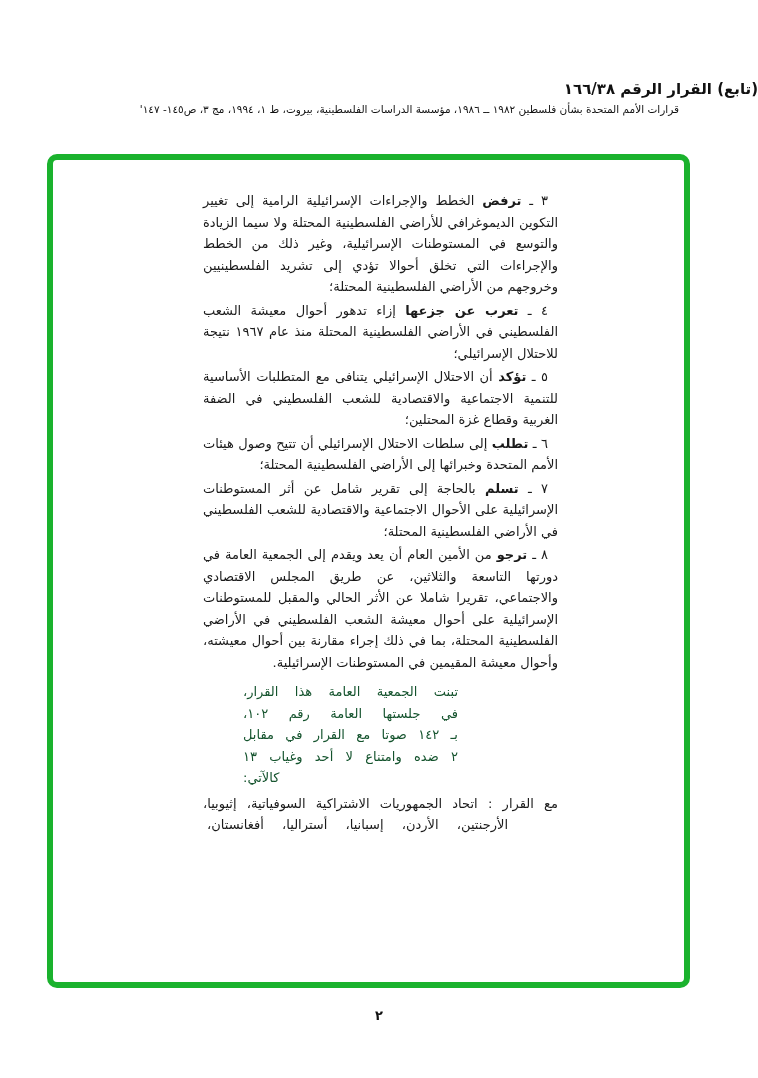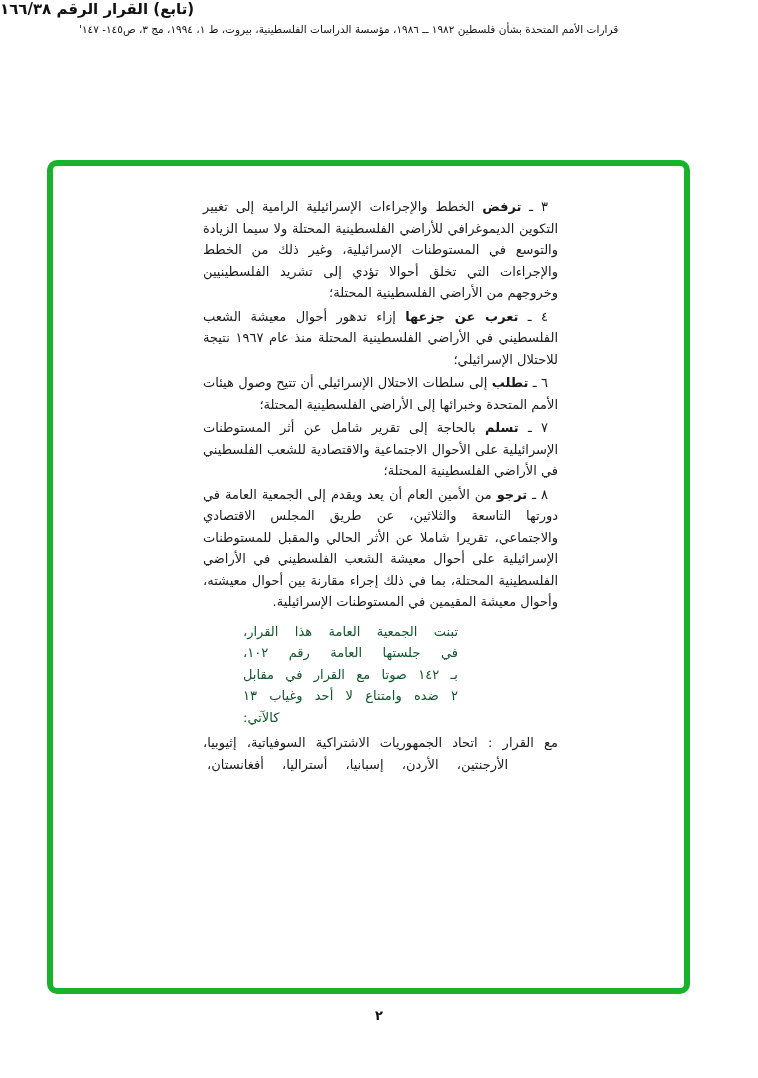--- a/index.html
+++ b/index.html
@@ -5,27 +5,27 @@
   html, body {
     margin: 0; padding: 0;
     background: #ffffff;
     width: 758px; height: 1078px;
     overflow: hidden;
     font-family: "DejaVu Sans", sans-serif;
     direction: rtl;
   }
   .sheet { position: relative; width: 758px; height: 1078px; background: #fff; }
 
-  .hdr { text-align: left; }
+  .hdr { text-align: right; padding-top: 80px; }
   .title { margin: 0; font-size: 15px; font-weight: bold; color: #111; letter-spacing: 0; }
   .subtitle { margin: 5px auto 0 auto; font-size: 10.5px; font-weight: normal; color: #111; width: 600px; }
 
   .greenbox {
     position: absolute;
-    left: 47px; top: 160px;
+    left: 47px; top: 154px;
     width: 643px; height: 834px;
     box-sizing: border-box;
     border: 6px solid #1ab22d;
     border-radius: 10px;
     padding: 30px 126px 18px 150px;
     background: #fff;
   }
 
   .para {
     margin: 0 0 2px 0;
@@ -75,20 +75,21 @@
     <h1 class="title">(تابع) القرار الرقم ١٦٦/٣٨</h1>
     <div class="subtitle">قرارات الأمم المتحدة بشأن فلسطين ١٩٨٢ ــ ١٩٨٦، مؤسسة الدراسات الفلسطينية، بيروت، ط ١، ١٩٩٤، مج ٣، ص١٤٥- ١٤٧'</div>
   </div>
 
   <div class="greenbox">
 
     <p class="para"><span class="pnum">٣</span><span class="pdash"> ـ </span><span class="pbold">ترفض</span><span> الخطط والإجراءات الإسرائيلية الرامية إلى تغيير التكوين الديموغرافي للأراضي الفلسطينية المحتلة ولا سيما الزيادة والتوسع في المستوطنات الإسرائيلية، وغير ذلك من الخطط والإجراءات التي تخلق أحوالا تؤدي إلى تشريد الفلسطينيين وخروجهم من الأراضي الفلسطينية المحتلة؛</span></p>
 
     <p class="para"><span class="pnum">٤</span><span class="pdash"> ـ </span><span class="pbold">تعرب عن جزعها</span><span> إزاء تدهور أحوال معيشة الشعب الفلسطيني في الأراضي الفلسطينية المحتلة منذ عام ١٩٦٧ نتيجة للاحتلال الإسرائيلي؛</span></p>
 
+    <p class="para"><span class="pnum">٥</span><span class="pdash"> ـ </span><span class="pbold">تؤكد</span><span> أن الاحتلال الإسرائيلي يتنافى مع المتطلبات الأساسية للتنمية الاجتماعية والاقتصادية للشعب الفلسطيني في الضفة الغربية وقطاع غزة المحتلين؛</span></p>
 
     <p class="para"><span class="pnum">٦</span><span class="pdash"> ـ </span><span class="pbold">تطلب</span><span> إلى سلطات الاحتلال الإسرائيلي أن تتيح وصول هيئات الأمم المتحدة وخبرائها إلى الأراضي الفلسطينية المحتلة؛</span></p>
 
     <p class="para"><span class="pnum">٧</span><span class="pdash"> ـ </span><span class="pbold">تسلم</span><span> بالحاجة إلى تقرير شامل عن أثر المستوطنات الإسرائيلية على الأحوال الاجتماعية والاقتصادية للشعب الفلسطيني في الأراضي الفلسطينية المحتلة؛</span></p>
 
     <p class="para"><span class="pnum">٨</span><span class="pdash"> ـ </span><span class="pbold">ترجو</span><span> من الأمين العام أن يعد ويقدم إلى الجمعية العامة في دورتها التاسعة والثلاثين، عن طريق المجلس الاقتصادي والاجتماعي، تقريرا شاملا عن الأثر الحالي والمقبل للمستوطنات الإسرائيلية على أحوال معيشة الشعب الفلسطيني في الأراضي الفلسطينية المحتلة، بما في ذلك إجراء مقارنة بين أحوال معيشته، وأحوال معيشة المقيمين في المستوطنات الإسرائيلية.</span></p>
 
     <div class="adoption">
       <div class="aline">تبنت الجمعية العامة هذا القرار،</div>
       <div class="aline">في جلستها العامة رقم ١٠٢،</div>

